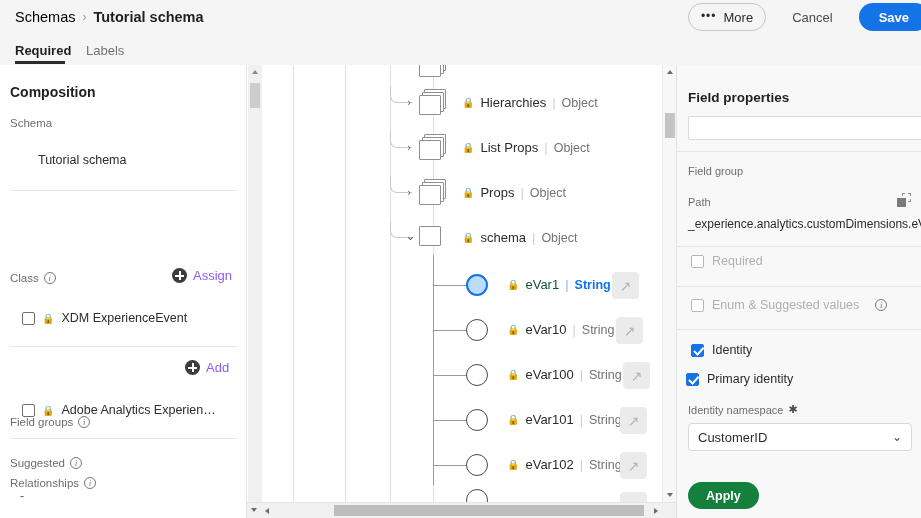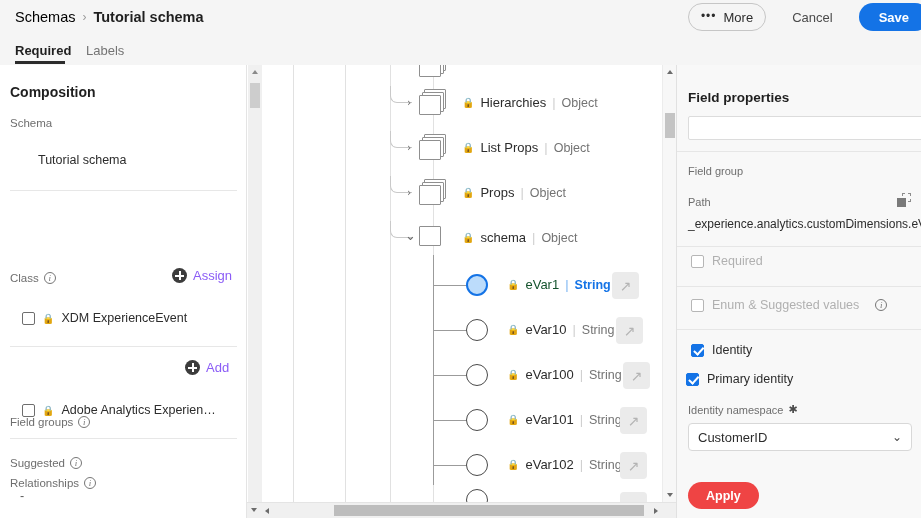--- a/index.html
+++ b/index.html
@@ -240,21 +240,21 @@
   #ns-select {
     position:absolute; left:11px; top:420px; width:224px; height:28px;
     background:#fff; border:1px solid #d8d8d8; border-radius:4px;
     display:flex; align-items:center; justify-content:space-between; padding:0 9px;
     cursor:pointer;
   }
   #ns-select .val { font-size:13px; color:#2c2c2c; }
   #ns-select .chev { font-size:12px; color:#4b4b4b; position:static; }
   #apply-btn {
     position:absolute; left:11px; top:482px; height:27px; padding:0 18px;
-    border:none; border-radius:14px; background:#ef4444; color:#fff;
+    border:none; border-radius:14px; background:#15803d; color:#fff;
     font-size:12.5px; font-weight:bold; cursor:pointer;
     font-family:"Liberation Sans", sans-serif;
   }
   .star { color:#4b4b4b; font-size:11px; }
 </style>
 </head>
 <body>
 
 <div id="header">
   <div id="breadcrumb">

